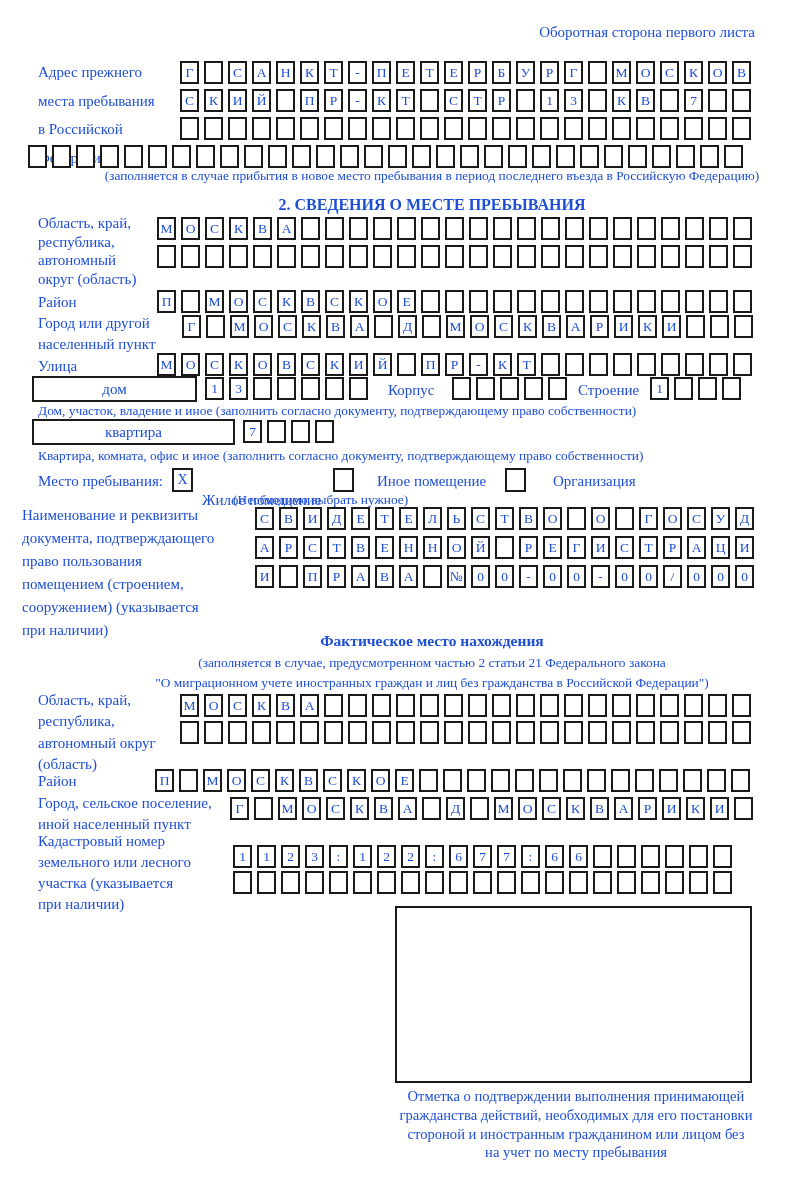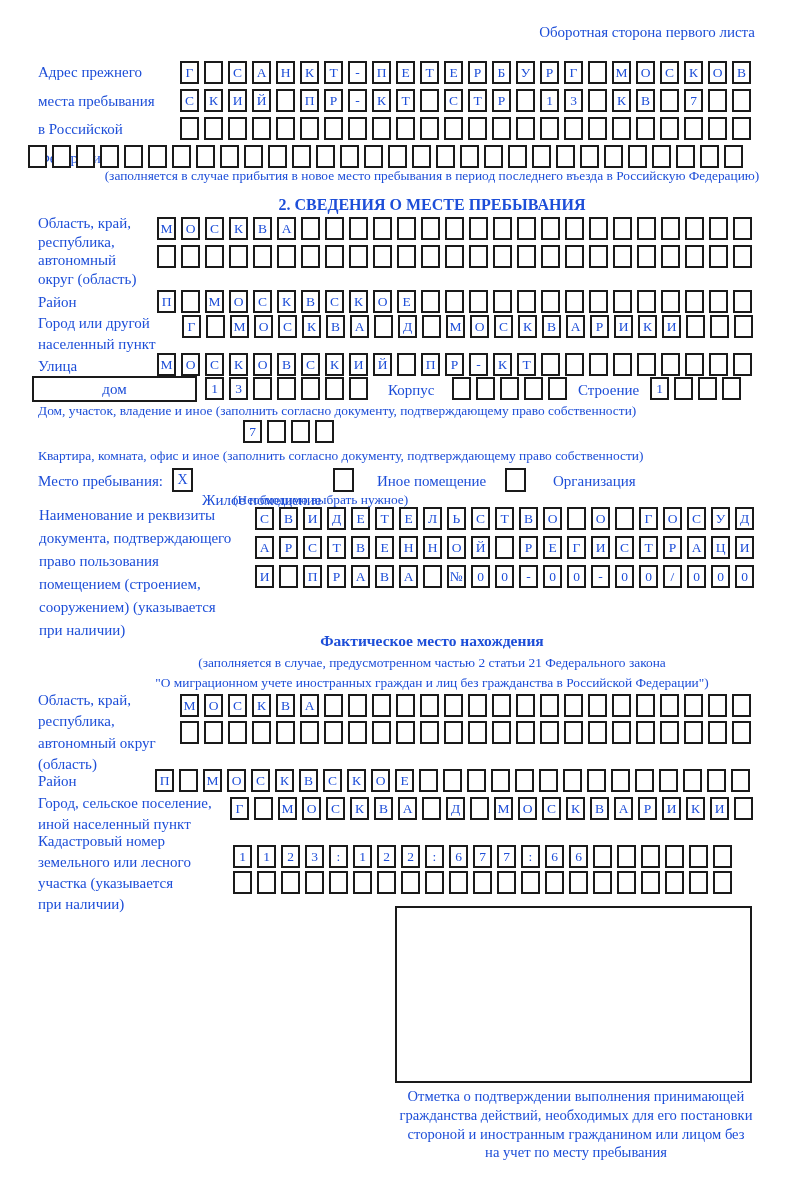--- a/index.html
+++ b/index.html
@@ -55,21 +55,21 @@
   .r-kvartira{top:420px;left:243px;}
   .kvartira-note{top:448px;left:38px;}
   .mesto-lbl{top:471px;left:38px;}
   .cb1{top:468px;left:172px;}
   .opt1{top:471px;left:202px;margin-top:19px;}
   .cb2{top:468px;left:333px;}
   .opt2{top:471px;left:377px;}
   .cb3{top:468px;left:505px;}
   .opt3{top:471px;left:553px;}
   .mesto-note{top:492px;left:233px;}
-  .doc-lbl{top:504px;left:39px;line-height:23px;}
+  .doc-lbl{top:504px;left:22px;line-height:23px;}
   .r-doc1{top:507px;left:255px;}
   .r-doc2{top:536px;left:255px;}
   .r-doc3{top:565px;left:255px;}
   .fact-title{top:631px;font-size:15.5px;}
   .fact-note{top:653px;font-size:13.4px;line-height:20px;}
   .fact-oblast-lbl{top:690px;left:38px;line-height:21.3px;}
   .r-fact-oblast1{top:694px;left:180px;}
   .r-fact-oblast2{top:721px;left:180px;}
   .fact-raion-lbl{top:771px;left:38px;}
   .r-fact-raion{top:769px;left:155px;}
@@ -378,20 +378,21 @@
     </div>
   <div class="lbl stroenie-lbl">Строение</div>
   <div class="cellrow r-stroenie">
       <span class="cell">1</span>
       <span class="cell"></span>
       <span class="cell"></span>
       <span class="cell"></span>
     </div>
   <div class="note dom-note">Дом, участок, владение и иное (заполнить согласно документу, подтверждающему право собственности)</div>
 
+  <div class="labelbox kvartira-box">квартира</div>
   <div class="cellrow r-kvartira">
       <span class="cell">7</span>
       <span class="cell"></span>
       <span class="cell"></span>
       <span class="cell"></span>
     </div>
   <div class="note kvartira-note">Квартира, комната, офис и иное (заполнить согласно документу, подтверждающему право собственности)</div>
 
   <div class="lbl mesto-lbl">Место пребывания:</div>
   <div class="cb cb1">X</div>

